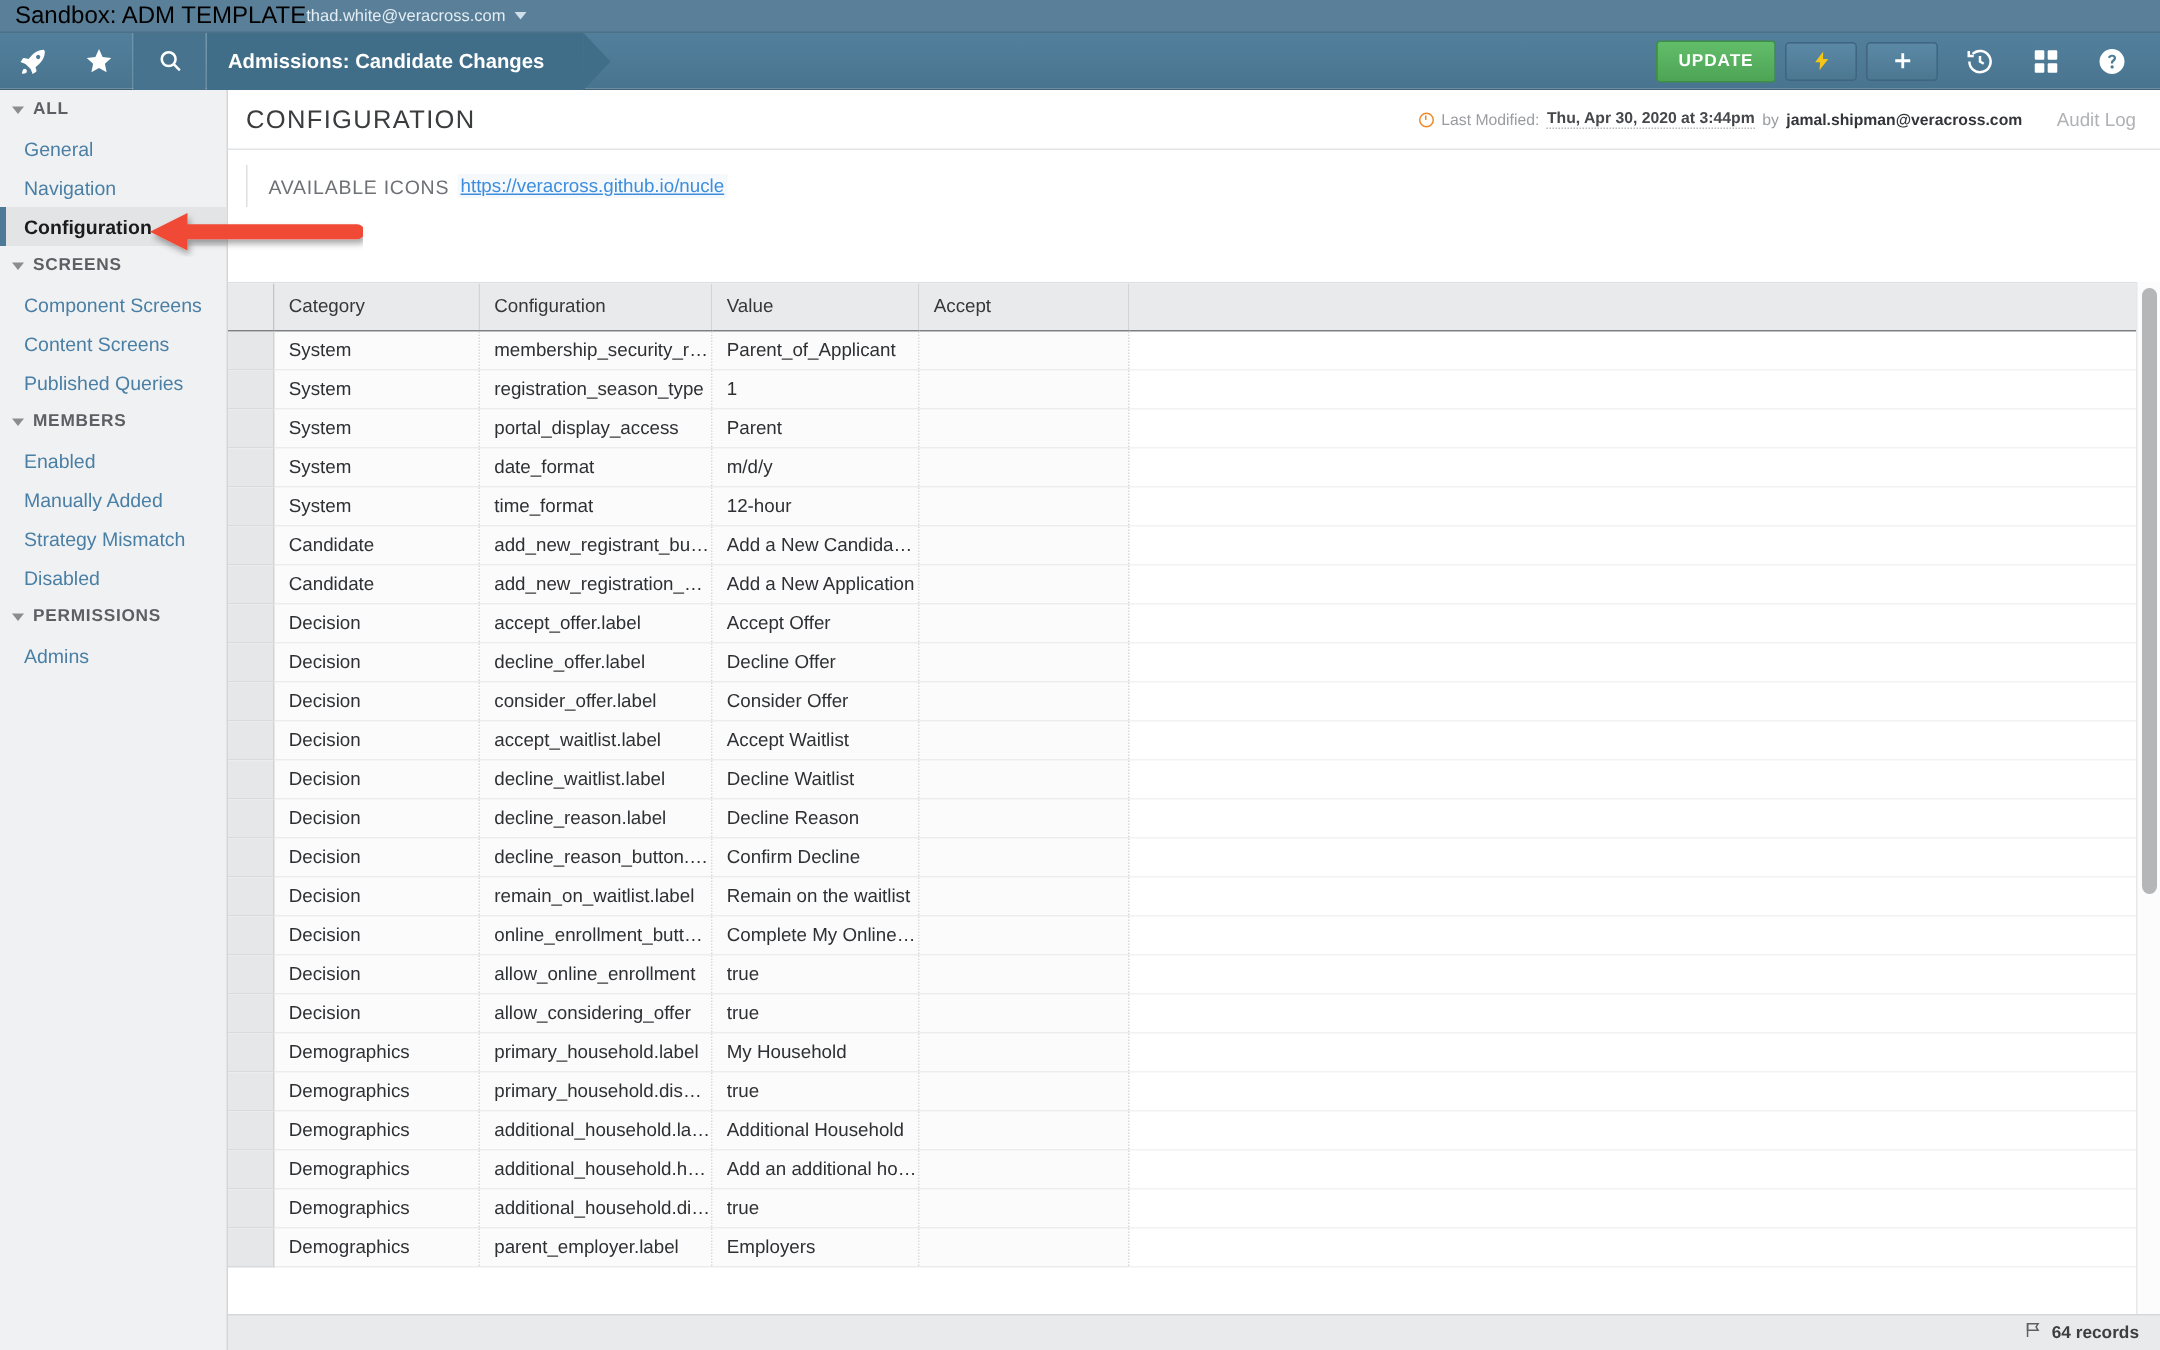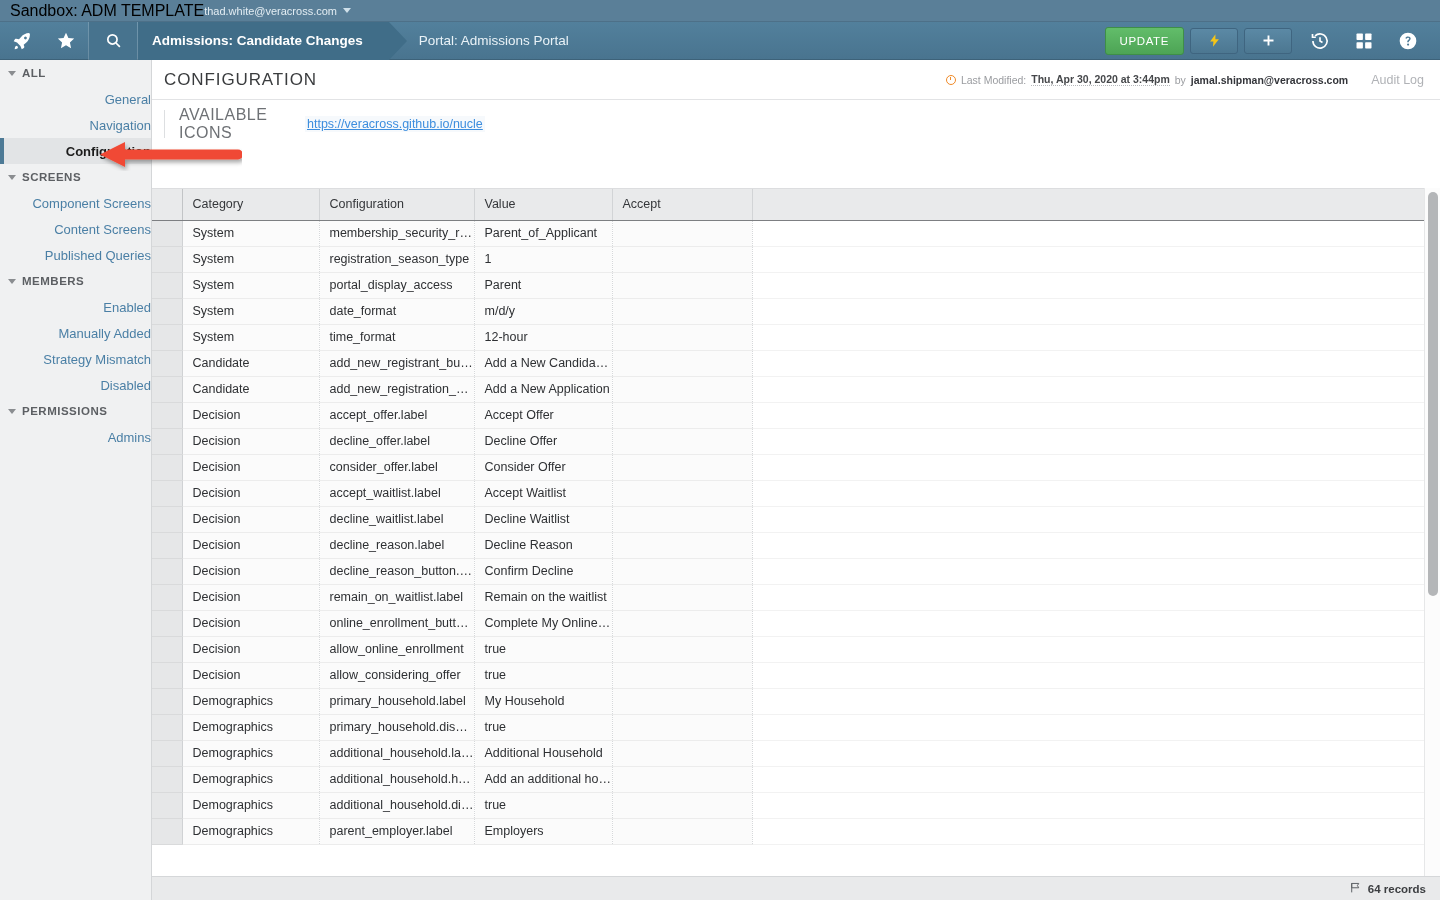--- a/index.html
+++ b/index.html
@@ -77,21 +77,21 @@
     color: #e9f2f7; font-size: 13.5px; white-space: nowrap;
   }
   .nav-right {
     margin-left: auto; display: flex; align-items: center;
     height: 38px; padding-right: 10px; gap: 0;
   }
   .btn-update {
     background: #56b15f;
     background: linear-gradient(#62bd6a, #4da455);
     border: 1px solid #3e8e48;
-    color: #ffffff; font-size: 11.5px; font-weight: normal;
+    color: #ffffff; font-size: 11.5px; font-weight: bold;
     letter-spacing: .6px;
     height: 28px; padding: 0 14px;
     border-radius: 3px;
     display: flex; align-items: center;
     margin-right: 6px;
   }
   .btn-sq {
     width: 48px; height: 26px;
     background: linear-gradient(#5b89a5, #4c7791);
     border: 1px solid #3f6580;
@@ -125,21 +125,20 @@
     border-top: 5px solid #8a8d90;
   }
   .side-group-label {
     font-size: 11.5px; font-weight: bold; color: #5c5f63;
     letter-spacing: .5px;
   }
   .side-item {
     display: block; padding: 5.5px 0 5.5px 16px;
     font-size: 13px; color: #4a7fa5;
     position: relative;
-    text-align: right;
   }
   .side-item.selected {
     color: #1b1b1b; font-weight: bold;
     background: #e2e4e6;
     border-left: 4px solid #4d7a96;
     padding-left: 12px;
   }
 
   
   .content {
@@ -177,21 +176,21 @@
   .icons-row {
     height: 48px; display: flex; align-items: center;
     padding-left: 12px;
   }
   .icons-row-inner {
     display: flex; align-items: center;
     border-left: 1px solid #dddfe1;
     padding: 5px 0 5px 14px; height: 28px;
   }
   .icons-label {
-    font-size: 16px; color: #6e7175; letter-spacing: .5px;
+    font-size: 13px; color: #6e7175; letter-spacing: .5px;
     width: 126px;
   }
   .icons-link {
     font-size: 12.5px; color: #3c8dde;
     background: #f6f9fc; padding: 1px 2px;
     white-space: nowrap;
   }
 
   .grid-toolbar {
     height: 40px; position: relative;
@@ -328,21 +327,20 @@
     <svg width="17" height="17" viewBox="0 0 24 24" fill="none" stroke="currentColor" stroke-width="2.4">
       <circle cx="10.5" cy="10.5" r="6.5"></circle>
         <path d="M15.5 15.5L21 21"></path>
     </svg>
   </div>
 
   <div class="nav-sep"></div>
 
   <div class="crumbs">
     <div class="crumb-active">Admissions: Candidate Changes</div>
-    <div class="crumb-next">Portal: Admissions Portal</div>
   </div>
 
   <div class="nav-right">
     <div class="btn-update">UPDATE</div>
 
     <div class="btn-sq">
       <svg width="15" height="15" viewBox="0 0 24 24" fill="#f5c518">
         <path d="M13.5 2L5 13.5h5.3L9.5 22 19 10h-5.6z"></path>
       </svg>
     </div>

